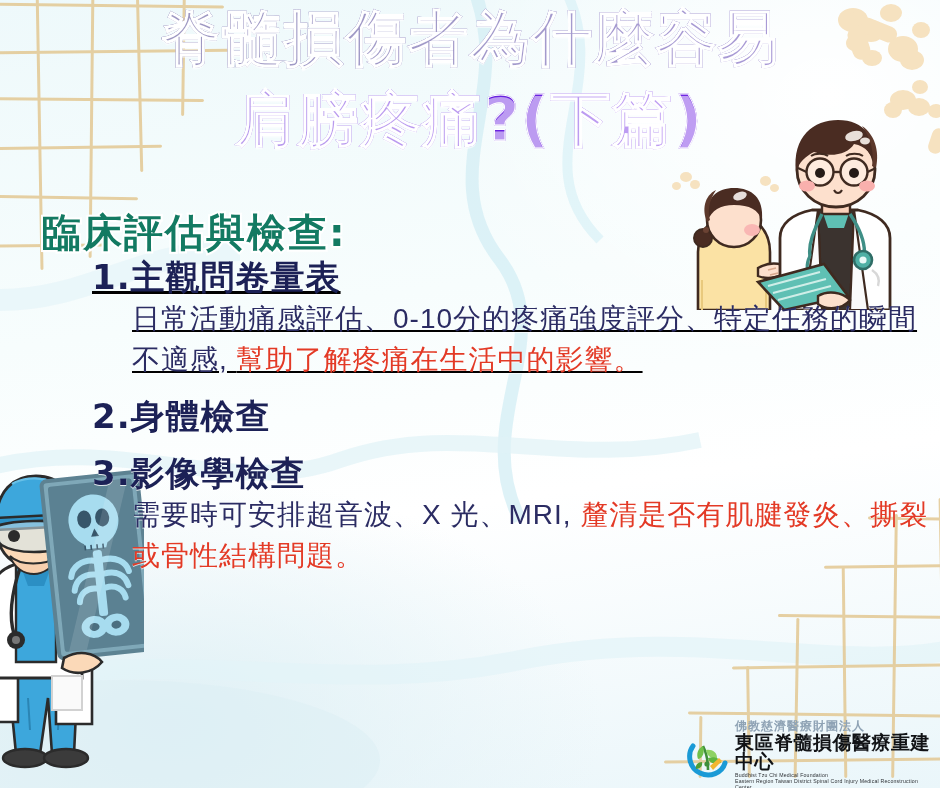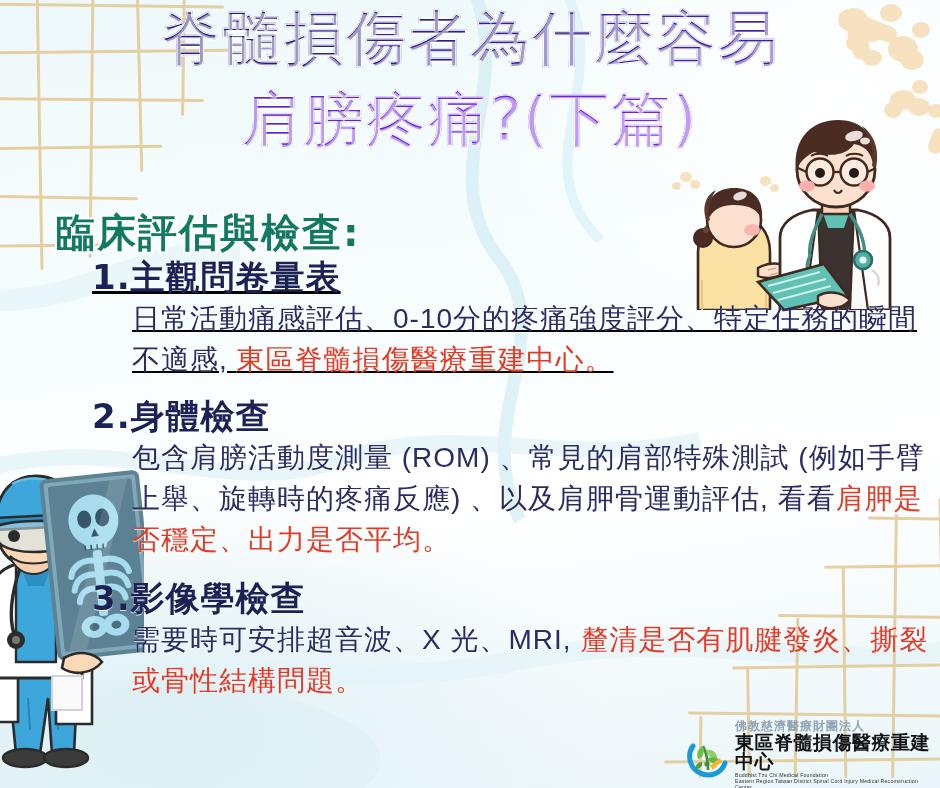--- a/index.html
+++ b/index.html
@@ -40,40 +40,40 @@
   
   .blob{position:absolute;background:#f6e2c0;border-radius:50%;}
 
   
   .title-block{
     position:absolute;left:0;top:8px;width:940px;text-align:center;
     z-index:6;pointer-events:none;
   }
   .title-line{
     font-family:"DejaVu Sans","Liberation Sans",sans-serif;
-    font-weight:normal;
+    font-weight:bold;
     letter-spacing:2px;
     line-height:1.02;
     -webkit-text-stroke:1px #ffffff;
     text-shadow:0 2px 0 rgba(255,255,255,.55);
   }
   .title-line-1{
     font-size:60px;
     background:linear-gradient(100deg,#231a6e 0%,#2f1f86 45%,#4a21b4 100%);
     -webkit-background-clip:text;background-clip:text;color:transparent;
   }
   .title-line-2{
     font-size:60px;margin-top:20px;
     background:linear-gradient(100deg,#5a1fcf 0%,#6a22e0 55%,#7a2be8 100%);
     -webkit-background-clip:text;background-clip:text;color:transparent;
   }
 
   
   .section-heading{
-    position:absolute;left:56px;top:206px;z-index:6;
+    position:absolute;left:42px;top:206px;z-index:6;
     font-family:"DejaVu Sans","Liberation Sans",sans-serif;
     font-weight:bold;font-size:39px;letter-spacing:2px;
     color:#137a62;
     -webkit-text-stroke:4px #ffffff;
     paint-order:stroke fill;
     text-shadow:0 0 3px #fff,0 0 3px #fff,0 2px 2px rgba(255,255,255,.9);
     text-align:center;
   }
 
   
@@ -353,29 +353,26 @@
     <path d="M70,196 C84,188 100,190 108,200 C98,212 80,214 68,206 Z" fill="#fbd9b8" stroke="#2b2b2b" stroke-width="2.6"></path>
   </svg>
 
   <div class="section-heading">臨床評估與檢查:</div>
 
   <div class="content">
 
     <div class="item item-1">
       <div class="item-title">1.主觀問卷量表</div>
       <div class="item-body">
-        <span>日常活動痛感評估、0-10分的疼痛強度評分、特定任務的瞬間不適感, </span><span class="hl">東區脊髓損傷醫療重建中心。</span>
+        <span>日常活動痛感評估、0-10分的疼痛強度評分、特定任務的瞬間不適感, </span><span class="hl">幫助了解疼痛在生活中的影響。</span>
       </div>
     </div>
 
     <div class="item item-2">
       <div class="item-title">2.身體檢查</div>
-      <div class="item-body">
-        <span>包含肩膀活動度測量 (ROM) 、常見的肩部特殊測試 (例如手臂上舉、旋轉時的疼痛反應) 、以及肩胛骨運動評估, 看看</span><span class="hl">肩胛是否穩定、出力是否平均。</span>
-      </div>
     </div>
 
     <div class="item item-3">
       <div class="item-title">3.影像學檢查</div>
       <div class="item-body">
         <span>需要時可安排超音波、X 光、MRI, </span><span class="hl">釐清是否有肌腱發炎、撕裂或骨性結構問題。</span>
       </div>
     </div>
 
   </div>

